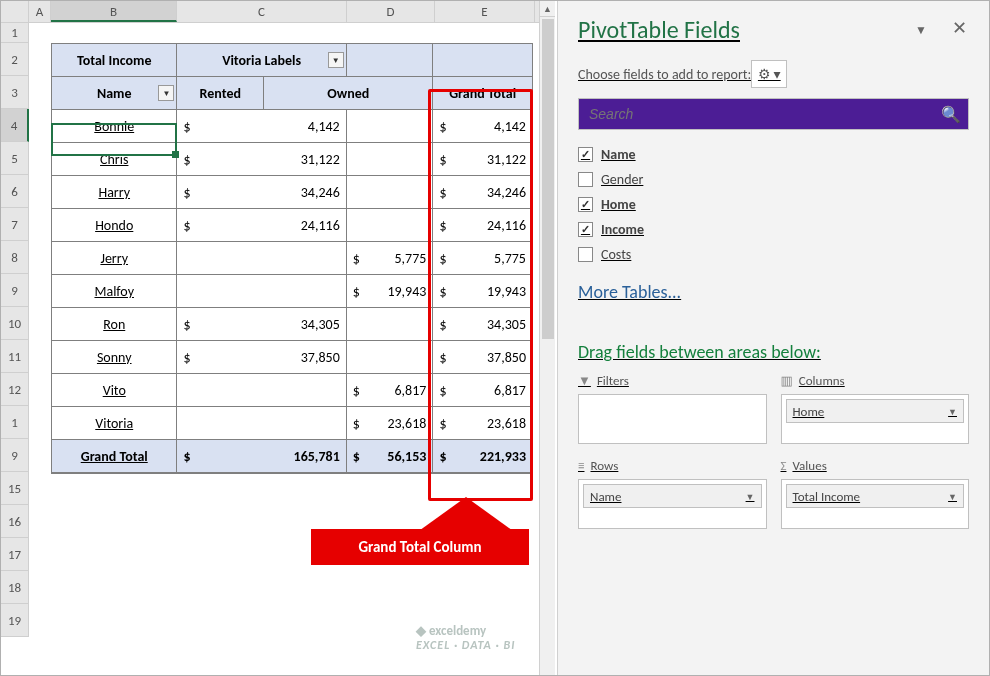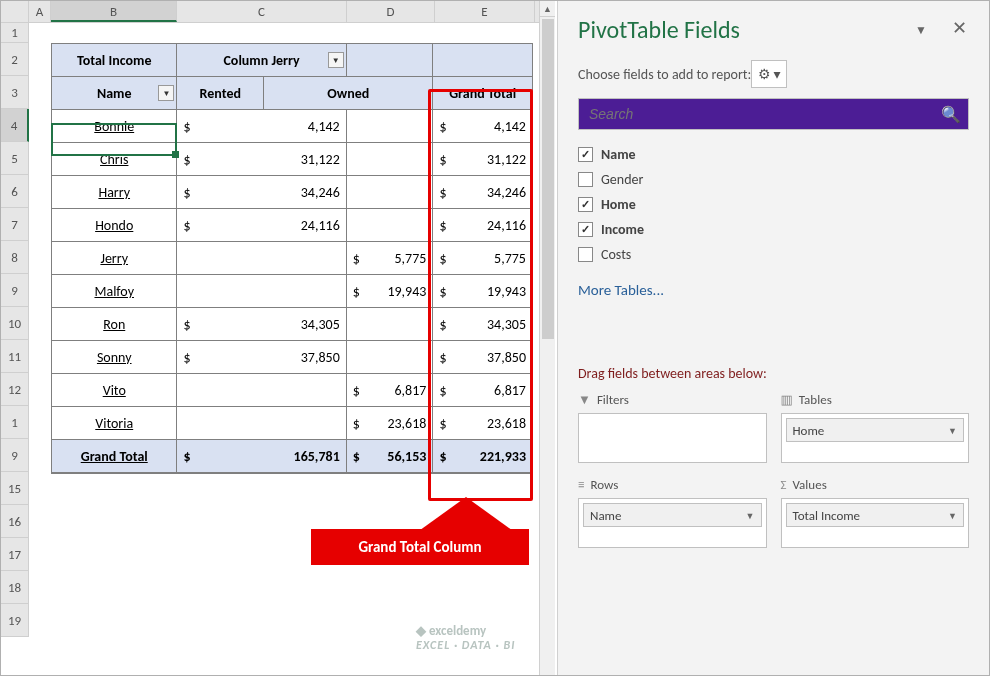--- a/index.html
+++ b/index.html
@@ -40,37 +40,37 @@
 .callout-box { position: absolute; left: 310px; top: 528px; width: 218px; height: 36px; background: #e60000; color: #fff; font-weight: bold; text-align: center; line-height: 36px; font-size: 15px; }
 .watermark { position: absolute; left: 415px; top: 622px; font-size: 13px; color: #b8c4c0; font-weight: bold; }
 .watermark .sub { font-size: 12px; letter-spacing: 1px; display: block; font-style: italic; }
 
 
 .vscroll { position: absolute; left: 538px; top: 0; width: 16px; height: 676px; background: #f0f0f0; border-left: 1px solid #d0d0d0; }
 .vscroll-btn { height: 16px; background: #f0f0f0; text-align: center; font-size: 9px; color: #666; line-height: 16px; border-bottom: 1px solid #d0d0d0; }
 .vscroll-thumb { position: absolute; top: 18px; left: 2px; width: 12px; height: 320px; background: #cdcdcd; }
 
 
-.panel { position: absolute; left: 556px; top: 0; width: 432px; height: 676px; background: #f3f3f3; border-left: 1px solid #d0d0d0; padding: 14px 20px; }
+.panel { position: absolute; left: 556px; top: 0; width: 432px; height: 676px; background: #f3f3f3; border-left: 1px solid #d0d0d0; padding: 14px 20px; text-decoration: underline; }
 .panel-title { font-size: 24px; color: #217346; font-weight: normal; margin-bottom: 16px; }
 .panel-close { position: absolute; right: 22px; top: 16px; font-size: 18px; color: #666; cursor: pointer; }
 .panel-dd { position: absolute; right: 62px; top: 22px; font-size: 12px; color: #666; }
 .choose-row { display: flex; align-items: center; margin-bottom: 10px; }
 .choose-text { font-size: 14px; color: #555; }
 .gear-box { width: 36px; height: 28px; border: 1px solid #c0c0c0; background: #fff; display: flex; align-items: center; justify-content: center; font-size: 14px; color: #555; }
 .search-box { position: relative; margin-bottom: 12px; }
 .search-input { width: 100%; height: 32px; border: 1px solid #c0c0c0; padding: 0 30px 0 10px; font-size: 14px; font-style: italic; color: #999; background: #4c1d95; }
 .search-icon { position: absolute; right: 8px; top: 7px; font-size: 16px; color: #777; }
 .fields-list { margin-bottom: 8px; }
 .field-item { display: flex; align-items: center; padding: 4px 0; font-size: 14px; color: #444; }
 .field-item.checked { font-weight: bold; }
 .field-chk { width: 15px; height: 15px; border: 1px solid #888; margin-right: 8px; display: flex; align-items: center; justify-content: center; font-size: 11px; color: #333; background: #fff; }
-.more-tables { color: #2a6099; font-size: 15px; padding: 6px 0; cursor: pointer; }
-
-.drag-text { font-size: 14px; color: #7f1d1d; margin: 60px 0 10px; }
+.more-tables { color: #2a6099; font-size: 18px; padding: 6px 0; cursor: pointer; }
+
+.drag-text { font-size: 18px; color: #15803d; margin: 32px 0 10px; }
 .areas { display: grid; grid-template-columns: 1fr 1fr; gap: 14px; }
 .area-box { }
 .area-title { font-size: 13px; color: #555; margin-bottom: 6px; display: flex; align-items: center; gap: 6px; }
 .area-well { background: #fff; border: 1px solid #c0c0c0; min-height: 50px; padding: 4px; }
 .area-pill { background: #f0f0f0; border: 1px solid #c0c0c0; height: 24px; display: flex; align-items: center; justify-content: space-between; padding: 0 6px; font-size: 13px; color: #444; margin-bottom: 2px; }
 .area-pill .dd { font-size: 9px; color: #666; }
 .filter-icon, .col-icon, .row-icon, .sig-icon { font-size: 13px; color: #888; }
 
 .selected-cell-indicator { position: absolute; left: 50px; top: 122px; width: 126px; height: 33px; border: 2px solid #217346; pointer-events: none; }
 .sel-handle { position: absolute; right: -4px; bottom: -4px; width: 7px; height: 7px; background: #217346; }
@@ -106,21 +106,21 @@
     <div class="row-header">16</div>
     <div class="row-header">17</div>
     <div class="row-header">18</div>
     <div class="row-header">19</div>
   </div>
 
   <div class="pivot">
     <div class="pt-row">
       <div class="pt-cell b pt-head">Total Income</div>
       <div class="pt-cell c pt-head">
-        <span>Column Jerry</span>
+        <span>Vitoria Labels</span>
         <span class="dd-btn">▼</span>
       </div>
       <div class="pt-cell d pt-head"></div>
       <div class="pt-cell e pt-head"></div>
     </div>
     <div class="pt-row">
       <div class="pt-cell b pt-head left">
         <span>Name</span>
         <span class="dd-btn">▼</span>
       </div>
@@ -331,21 +331,21 @@
     <div class="area-box">
       <div class="area-title">
           <span class="filter-icon">▼</span>
           <span>Filters</span>
         </div>
       <div class="area-well"></div>
     </div>
     <div class="area-box">
       <div class="area-title">
           <span class="col-icon">▥</span>
-          <span>Tables</span>
+          <span>Columns</span>
         </div>
       <div class="area-well">
         <div class="area-pill">
             <span>Home</span>
             <span class="dd">▼</span>
           </div>
       </div>
     </div>
     <div class="area-box">
       <div class="area-title">

